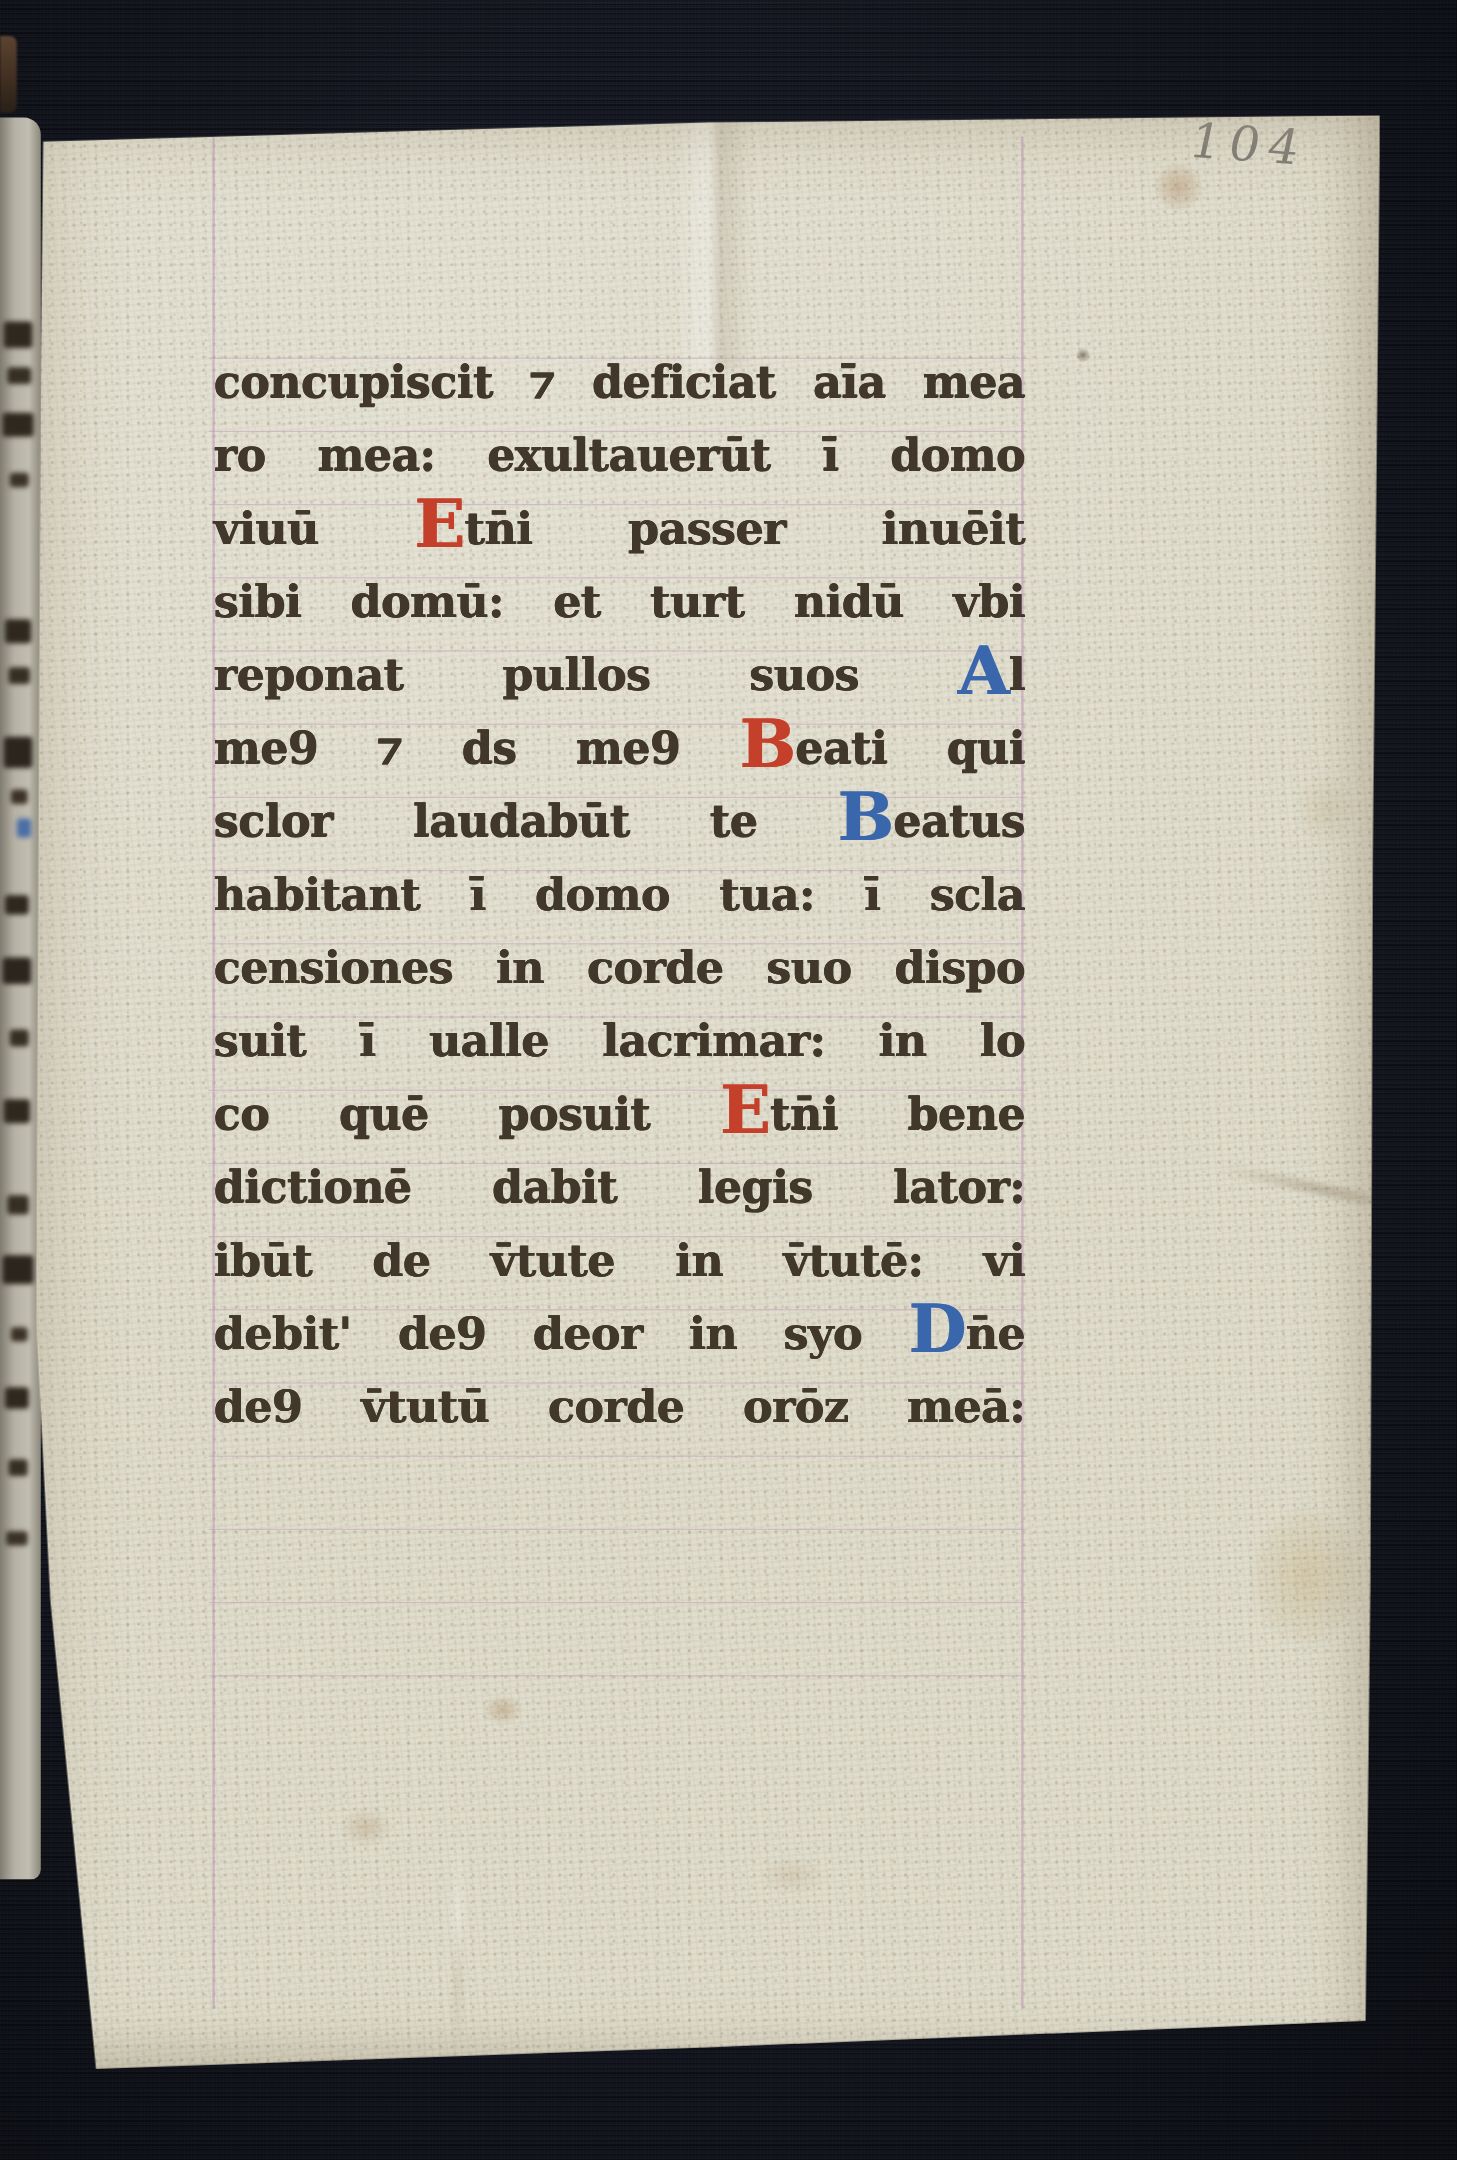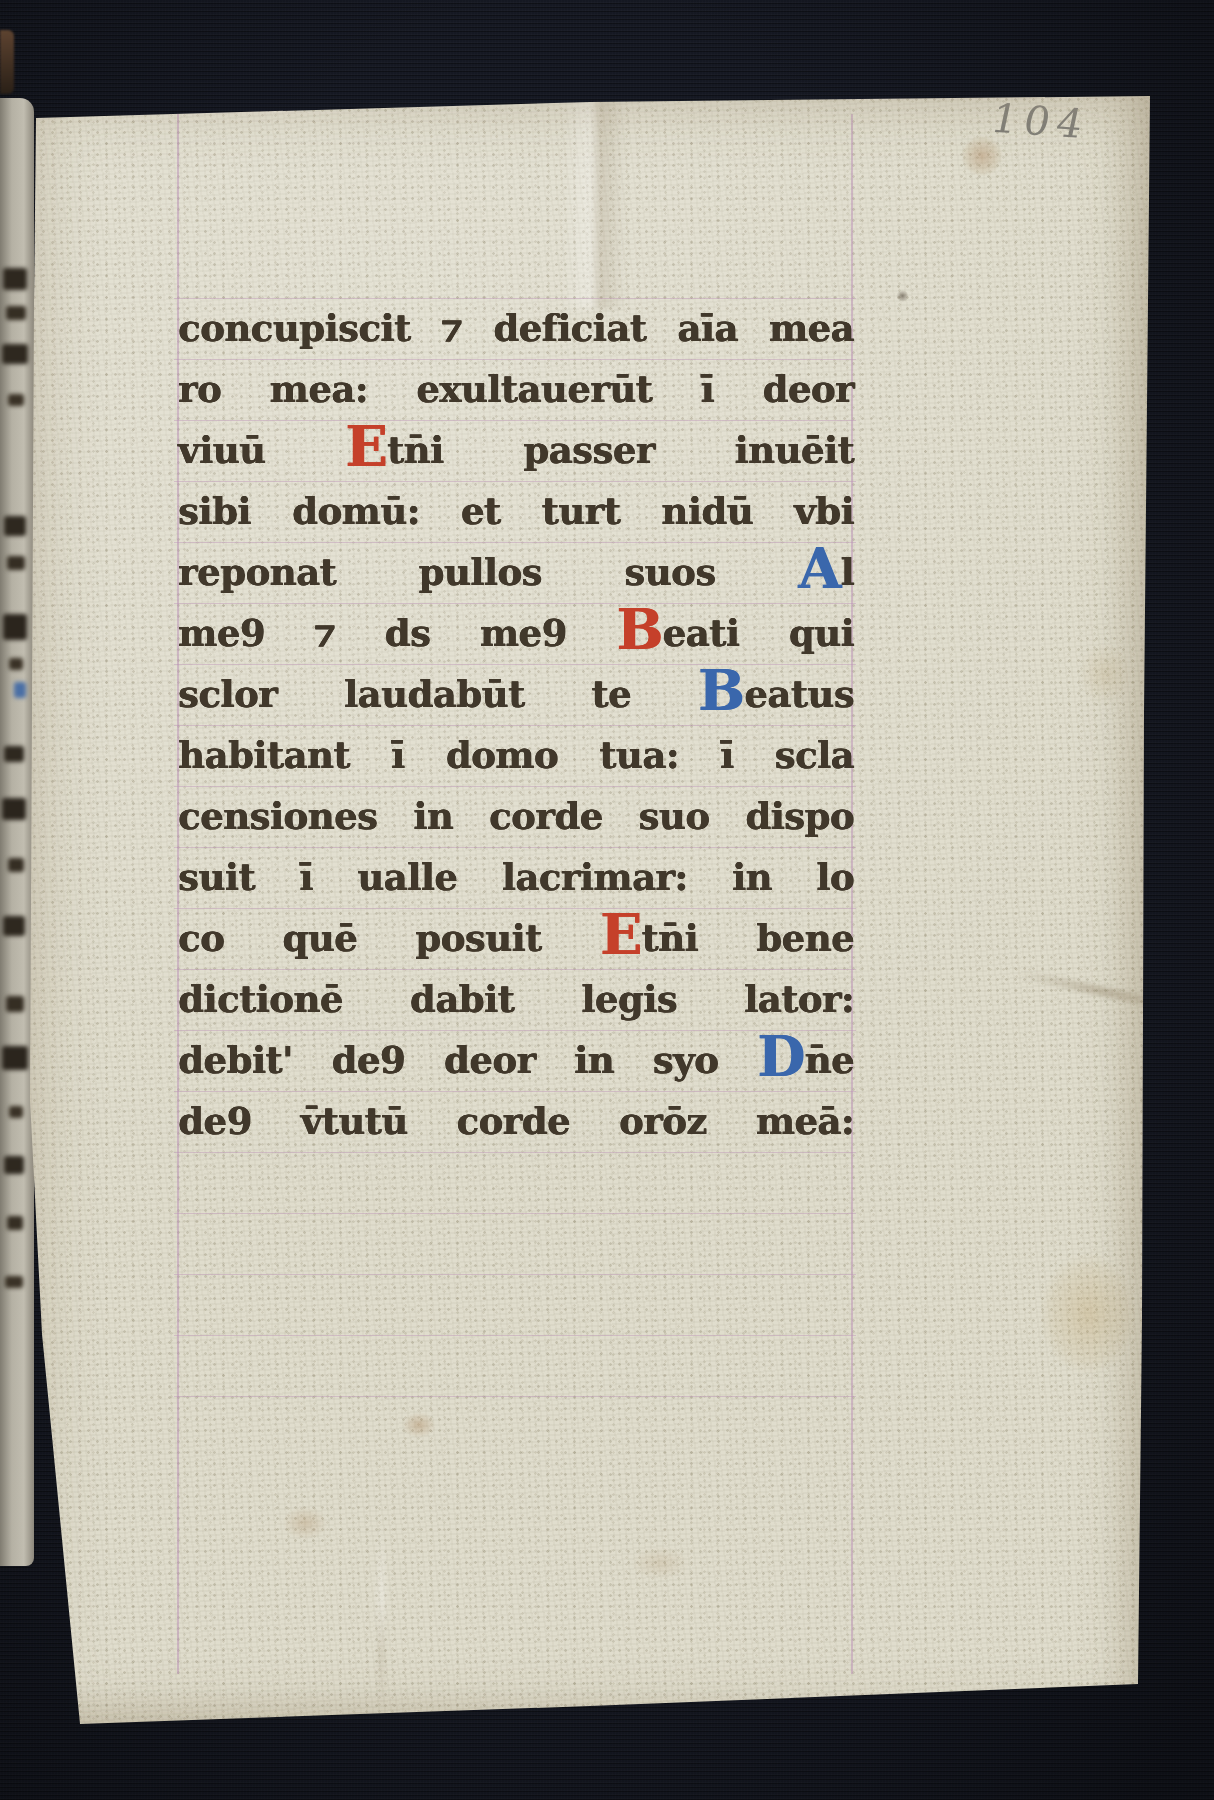--- a/index.html
+++ b/index.html
@@ -74,21 +74,21 @@
   .st3{left:1010px;top:1160px;width:96px;height:120px;background:radial-gradient(ellipse, rgba(175,135,60,.22), rgba(175,140,70,.08) 55%, transparent 72%);}
   .st4{left:1048px;top:548px;width:54px;height:64px;background:radial-gradient(ellipse, rgba(160,125,60,.14), transparent 70%);}
   .st5{left:372px;top:1318px;width:34px;height:26px;background:radial-gradient(ellipse, rgba(150,100,50,.30), transparent 70%);}
   .st6{left:252px;top:1412px;width:46px;height:34px;background:radial-gradient(ellipse, rgba(150,105,55,.22), transparent 70%);}
   .st7{left:600px;top:1452px;width:60px;height:34px;background:radial-gradient(ellipse, rgba(150,110,60,.14), transparent 70%);}
   
   .rules{position:absolute;inset:0;z-index:5;}
   .hline{position:absolute;height:1.4px;background:var(--rule);opacity:.42;}
   .vline{position:absolute;width:1.6px;background:var(--rule);opacity:.50;}
   
-  .textblock{position:absolute;left:148px;top:204px;width:676px;z-index:6;}
+  .textblock{position:absolute;left:148px;top:194px;width:676px;z-index:6;}
   .line{
     height:61px;line-height:61px;white-space:nowrap;
     font-size:37px;font-weight:700;color:var(--ink);
     text-align:justify;text-align-last:justify;
     letter-spacing:-.5px;word-spacing:2px;
     text-shadow:.6px 0 0 currentColor, 0 .4px 0 currentColor;
   }
   .line span{display:inline;}
   .seg-ink{color:var(--ink);}
   .init{
@@ -166,31 +166,32 @@
         <div class="hline" style="top: 1241px; left: 144px; width: 682px;"></div>
         <div class="hline" style="top: 1302px; left: 144px; width: 682px;"></div>
         <div class="vline" style="left: 147px; top: 20px; height: 1560px;"></div>
         <div class="vline" style="left: 821px; top: 20px; height: 1560px;"></div>
       </div>
 
     <div class="folio">104</div>
 
     <div class="textblock" id="textblock">
         <div class="line"><span class="seg-ink">concupiscit ⁊ deficiat aīa mea</span></div>
-        <div class="line"><span class="seg-ink">ro mea: exultauerūt ī deor</span></div>
+        <div class="line"><span class="seg-ink">ro mea: exultauerūt ī domo</span></div>
         <div class="line"><span class="seg-ink">viuū </span><span class="init seg-red">E</span><span class="seg-ink">tn̄i passer inuēit</span></div>
         <div class="line"><span class="seg-ink">sibi domū: et turt nidū vbi</span></div>
         <div class="line"><span class="seg-ink">reponat pullos suos </span><span class="init seg-blue">A</span><span class="seg-ink">l</span></div>
         <div class="line"><span class="seg-ink">me9 ⁊ ds me9 </span><span class="init seg-red">B</span><span class="seg-ink">eati qui</span></div>
         <div class="line"><span class="seg-ink">sclor laudabūt te </span><span class="init seg-blue">B</span><span class="seg-ink">eatus</span></div>
         <div class="line"><span class="seg-ink">habitant ī domo tua: ī scla</span></div>
         <div class="line"><span class="seg-ink">censiones in corde suo dispo</span></div>
         <div class="line"><span class="seg-ink">suit ī ualle lacrimar: in lo</span></div>
         <div class="line"><span class="seg-ink">co quē posuit </span><span class="init seg-red">E</span><span class="seg-ink">tn̄i bene</span></div>
         <div class="line"><span class="seg-ink">dictionē dabit legis lator:</span></div>
+        <div class="line"><span class="seg-ink">ibūt de v̄tute in v̄tutē: vi</span></div>
         <div class="line"><span class="seg-ink">debit' de9 deor in syo </span><span class="init seg-blue">D</span><span class="seg-ink">n̄e</span></div>
         <div class="line"><span class="seg-ink">de9 v̄tutū corde orōz meā:</span></div>
       </div>
 
     <div class="page-inner-shadow"></div>
   </div>
 
   <div class="backdrop-vignette"></div>
 </div>
 

